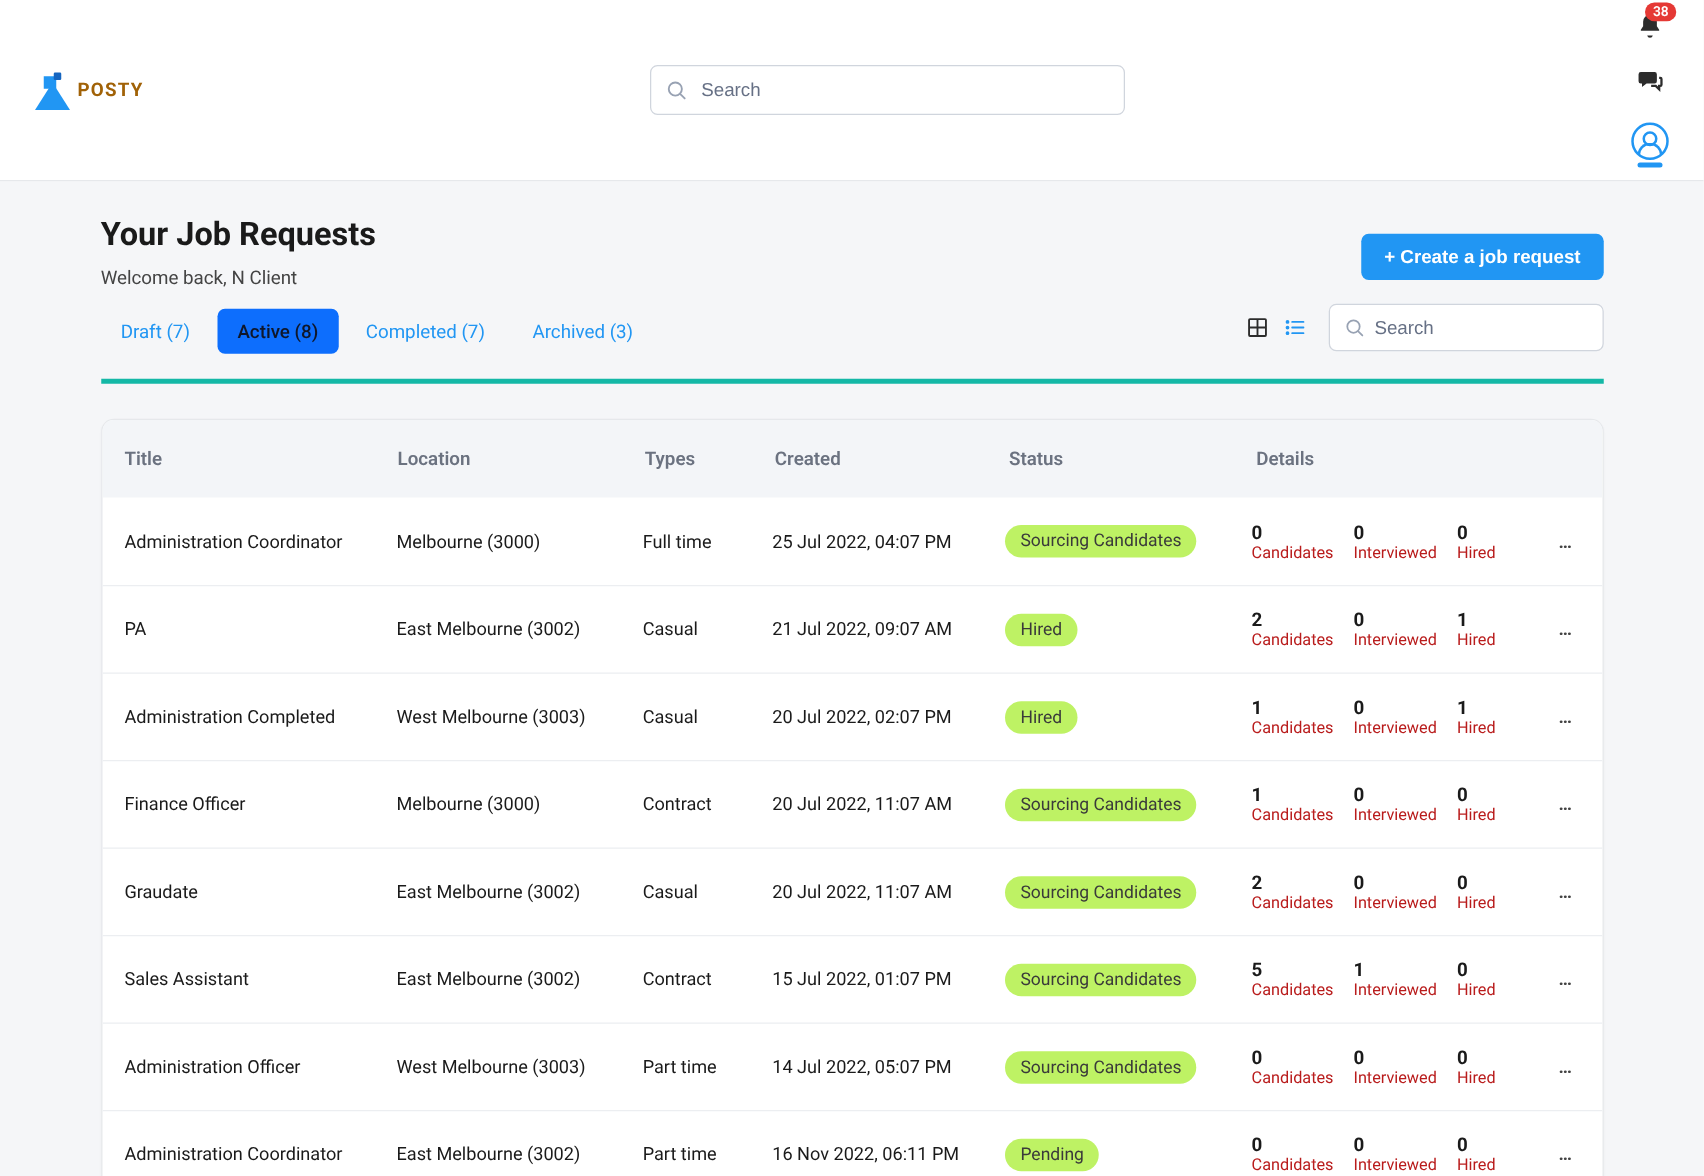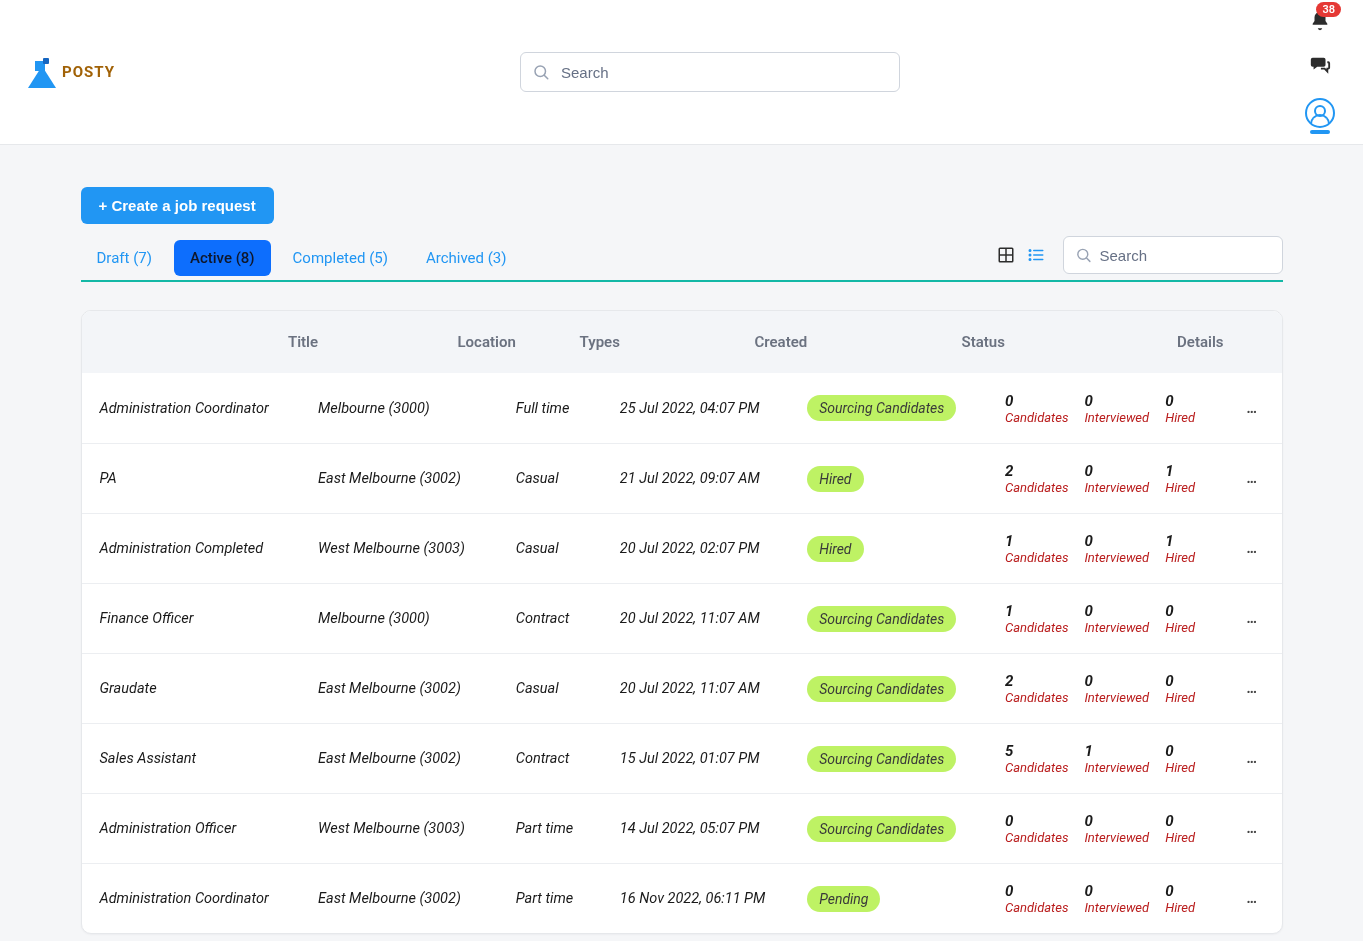--- a/index.html
+++ b/index.html
@@ -25,37 +25,37 @@
     .avatar-under { width: 20px; height: 4px; background: #2196f3; border-radius: 4px; margin: 2px auto 0; }
 
     
     .page { max-width: 1230px; margin: 0 auto; padding: 28px 14px 40px; }
     .page-head { display: flex; align-items: flex-start; justify-content: space-between; margin-bottom: 12px; }
     .page-title { font-size: 26px; font-weight: 700; color: #1a1a1a; margin-bottom: 10px; }
     .page-sub { font-size: 15px; color: #444; }
     .create-btn { background: #2196f3; color: #fff; border: none; border-radius: 6px; padding: 10px 18px; font-size: 15px; font-weight: 700; cursor: pointer; margin-top: 14px; }
 
     
-    .tabs-row { display: flex; align-items: center; border-bottom: 2px solid #14b8a6; padding-bottom: 0; margin-top: 10px; }
+    .tabs-row { display: flex; align-items: center; border-bottom: 4px solid #14b8a6; padding-bottom: 16px; margin-top: 10px; }
     .tabs { display: flex; gap: 0; }
     .tab { padding: 9px 16px; font-size: 15px; color: #2196f3; cursor: pointer; border-radius: 6px; margin-right: 6px; }
     .tab.active { background: #0d6efd; color: #0f172a; font-weight: 500; }
     .tabs-spacer { flex: 1; }
     .view-toggle { display: flex; gap: 12px; align-items: center; margin-right: 18px; padding-bottom: 6px; }
     .view-toggle .vt { cursor: pointer; }
     .table-search { position: relative; margin-bottom: 6px; }
     .table-search input { width: 220px; height: 38px; border: 1px solid #d0d5dd; border-radius: 6px; padding: 0 12px 0 36px; font-size: 15px; outline: none; }
     .table-search input::placeholder { color: #667085; }
 
     
     .card { background: #fff; border: 1px solid #e6e8eb; border-radius: 10px; margin-top: 28px; overflow: hidden; box-shadow: 0 1px 2px rgba(16,24,40,.04); }
     .thead, .trow { display: grid; grid-template-columns: 2.1fr 1.9fr 1fr 1.8fr 1.9fr 2.1fr 40px; align-items: center; padding: 0 18px; }
-    .thead { background: #f3f5f8; height: 62px; text-align: right; }
+    .thead { background: #f3f5f8; height: 62px; }
     .thead .th { font-size: 15px; font-weight: 600; color: #6b7280; }
-    .trow { min-height: 70px; padding-top: 12px; padding-bottom: 12px; border-top: 1px solid #eceef1; font-size: 14.5px; color: #1a1a1a; font-style: italic; }
+    .trow { min-height: 70px; padding-top: 12px; padding-bottom: 12px; border-top: 1px solid #eceef1; font-size: 14.5px; color: #1a1a1a; }
     .trow:first-child { border-top: none; }
     .status-pill { display: inline-block; background: #bef264; border-radius: 14px; padding: 5px 12px; font-size: 14px; color: #3a3a3a; }
     .details-cell { display: flex; gap: 16px; }
     .detail { display: flex; flex-direction: column; min-width: 58px; }
     .detail .num { font-weight: 700; font-size: 15px; }
     .detail .lbl { font-size: 13px; color: #b91c1c; }
     .row-actions { color: #444; cursor: pointer; text-align: right; padding-right: 4px; }
     .dots { display: inline-block; letter-spacing: 2px; font-weight: 700; }
 
     svg { display: block; }
@@ -96,28 +96,32 @@
     </div>
     <div>
       <div class="avatar-circle"></div>
       <div class="avatar-under"></div>
     </div>
   </div>
 </header>
 
 <main class="page">
   <div class="page-head">
+    <div>
+      <h1 class="page-title">Your Job Requests</h1>
+      <div class="page-sub">Welcome back, N Client</div>
+    </div>
     <button class="create-btn">+ Create a job request</button>
   </div>
 
   <div class="tabs-row">
     <div class="tabs">
       <div class="tab">Draft (7)</div>
       <div class="tab active">Active (8)</div>
-      <div class="tab">Completed (5)</div>
+      <div class="tab">Completed (7)</div>
       <div class="tab">Archived (3)</div>
     </div>
     <div class="tabs-spacer"></div>
     <div class="view-toggle">
       <span class="vt">
         <svg width="18" height="18" viewBox="0 0 24 24" fill="none" stroke="#2c2c2c" stroke-width="2">
             <rect x="3" y="3" width="18" height="18" rx="1"></rect>
             <line x1="12" y1="3" x2="12" y2="21"></line>
             <line x1="3" y1="12" x2="21" y2="12"></line>
           </svg>

